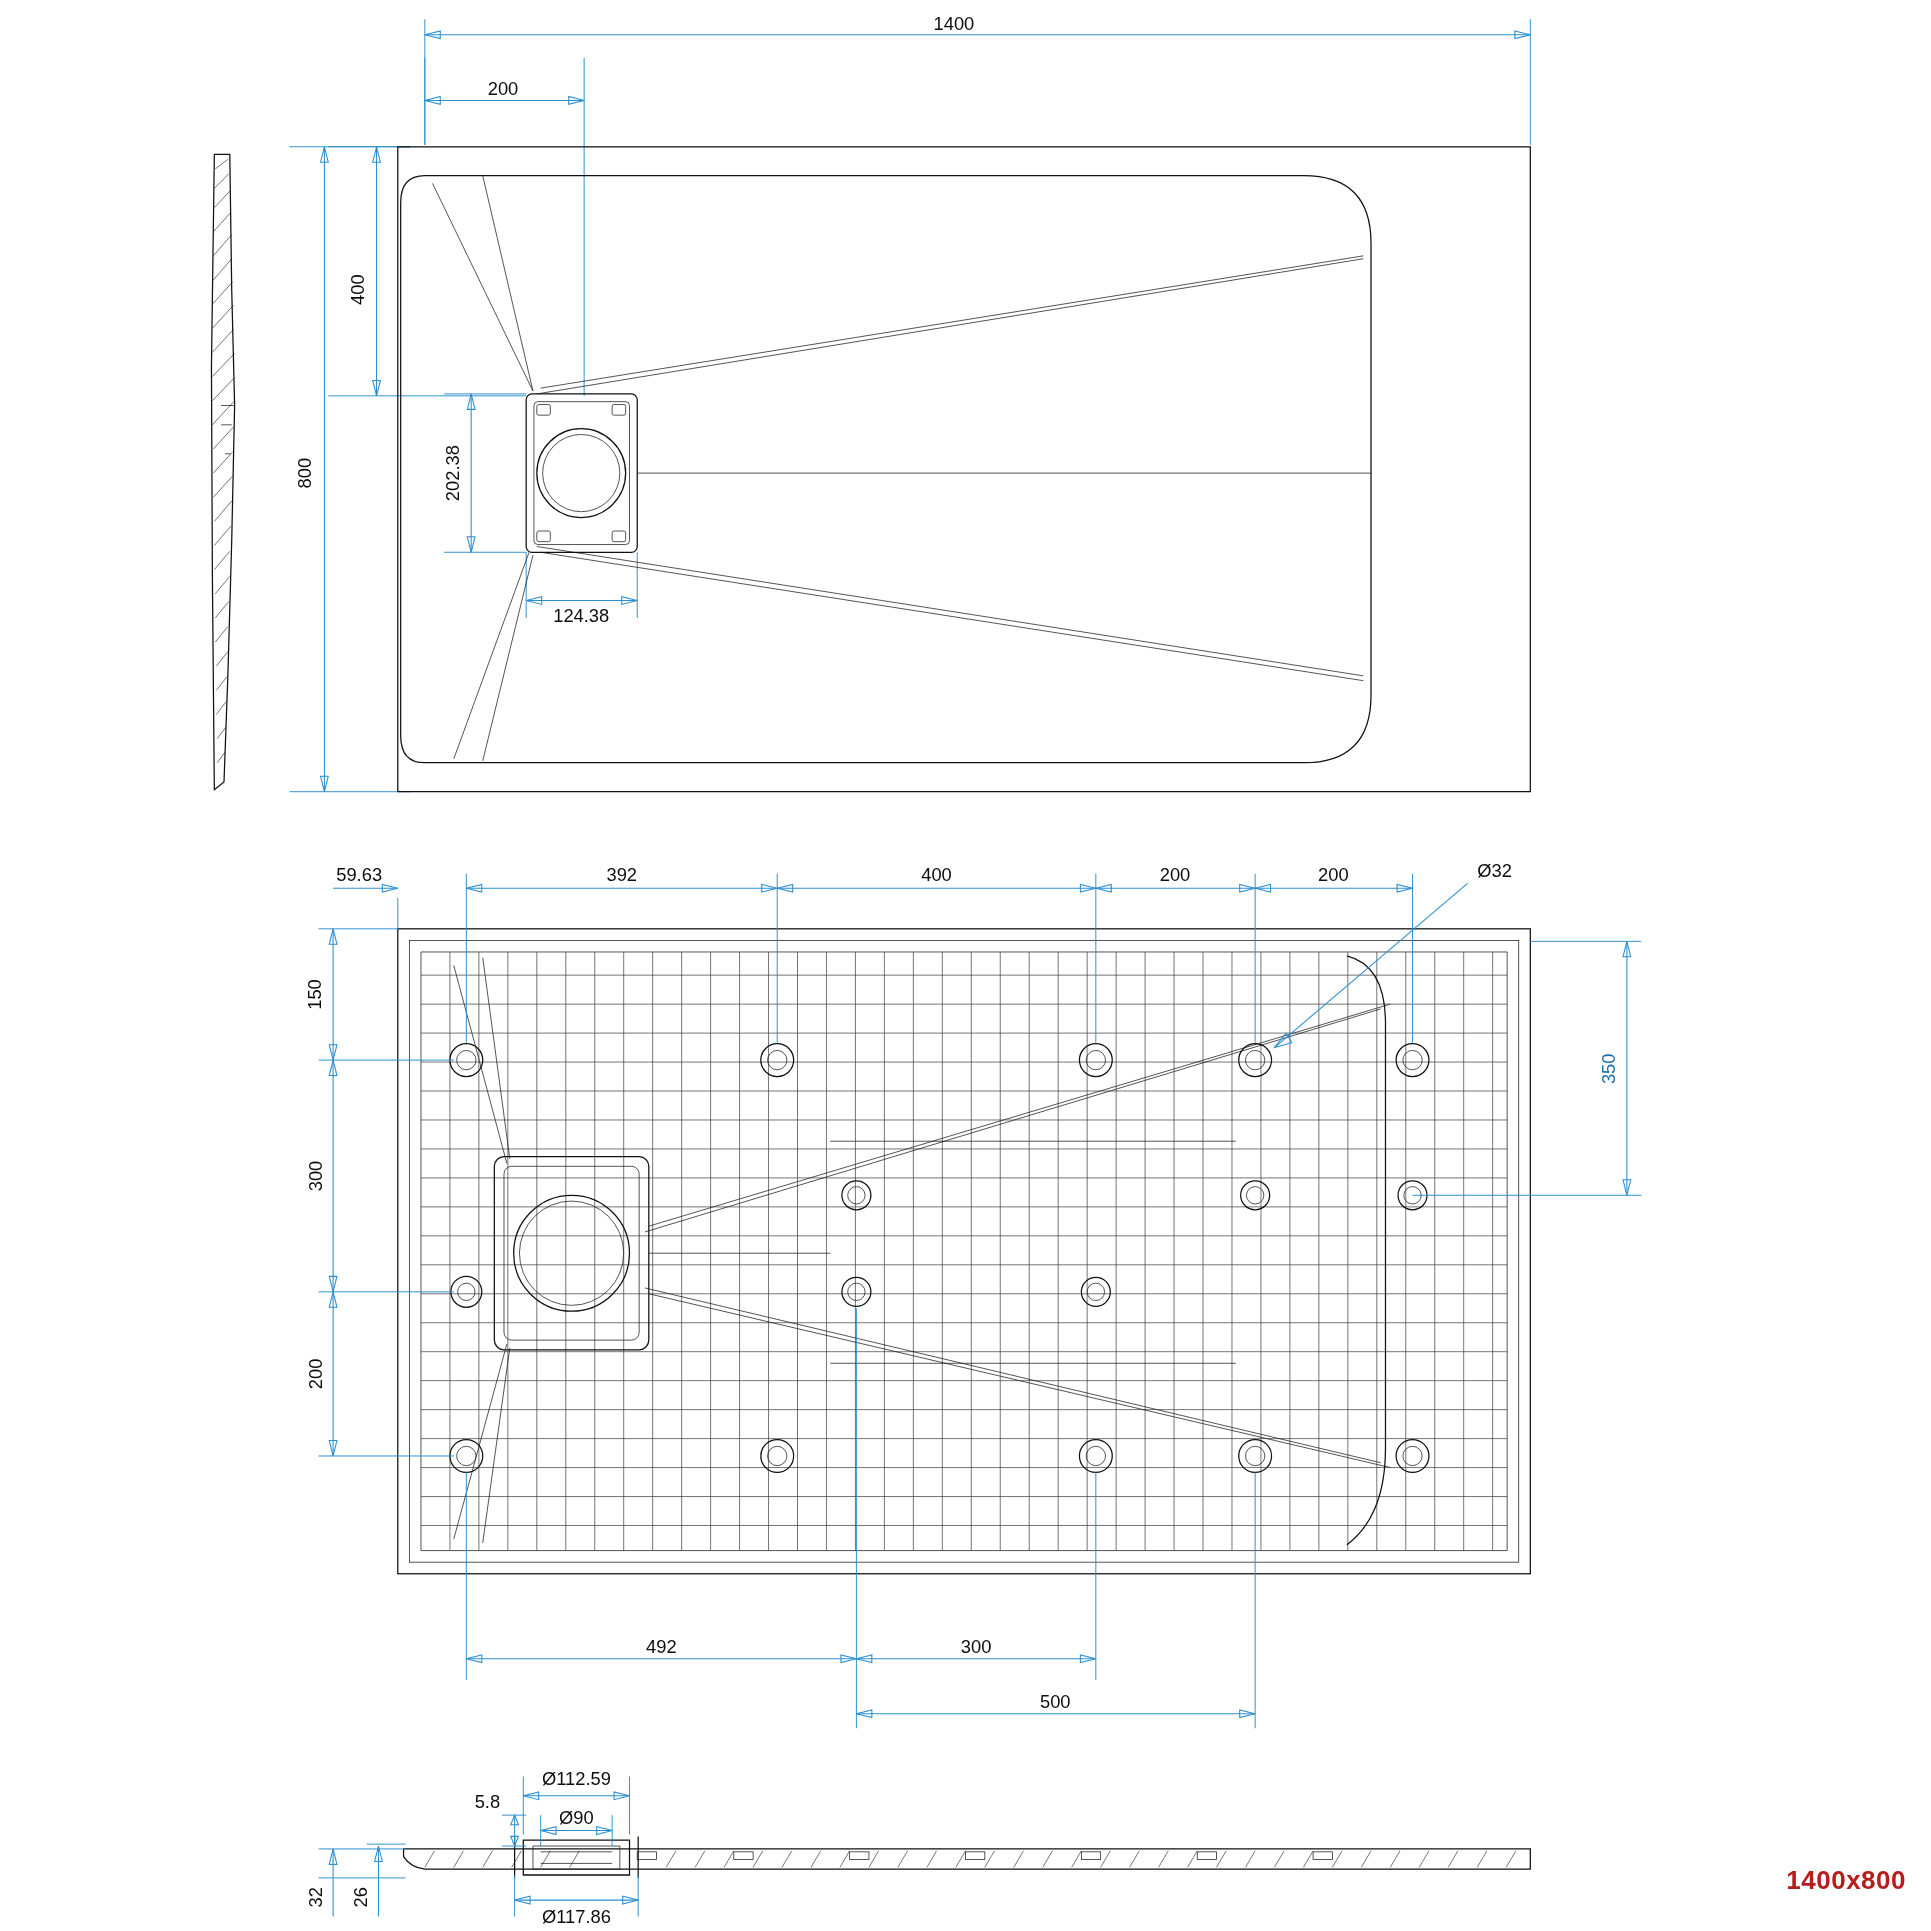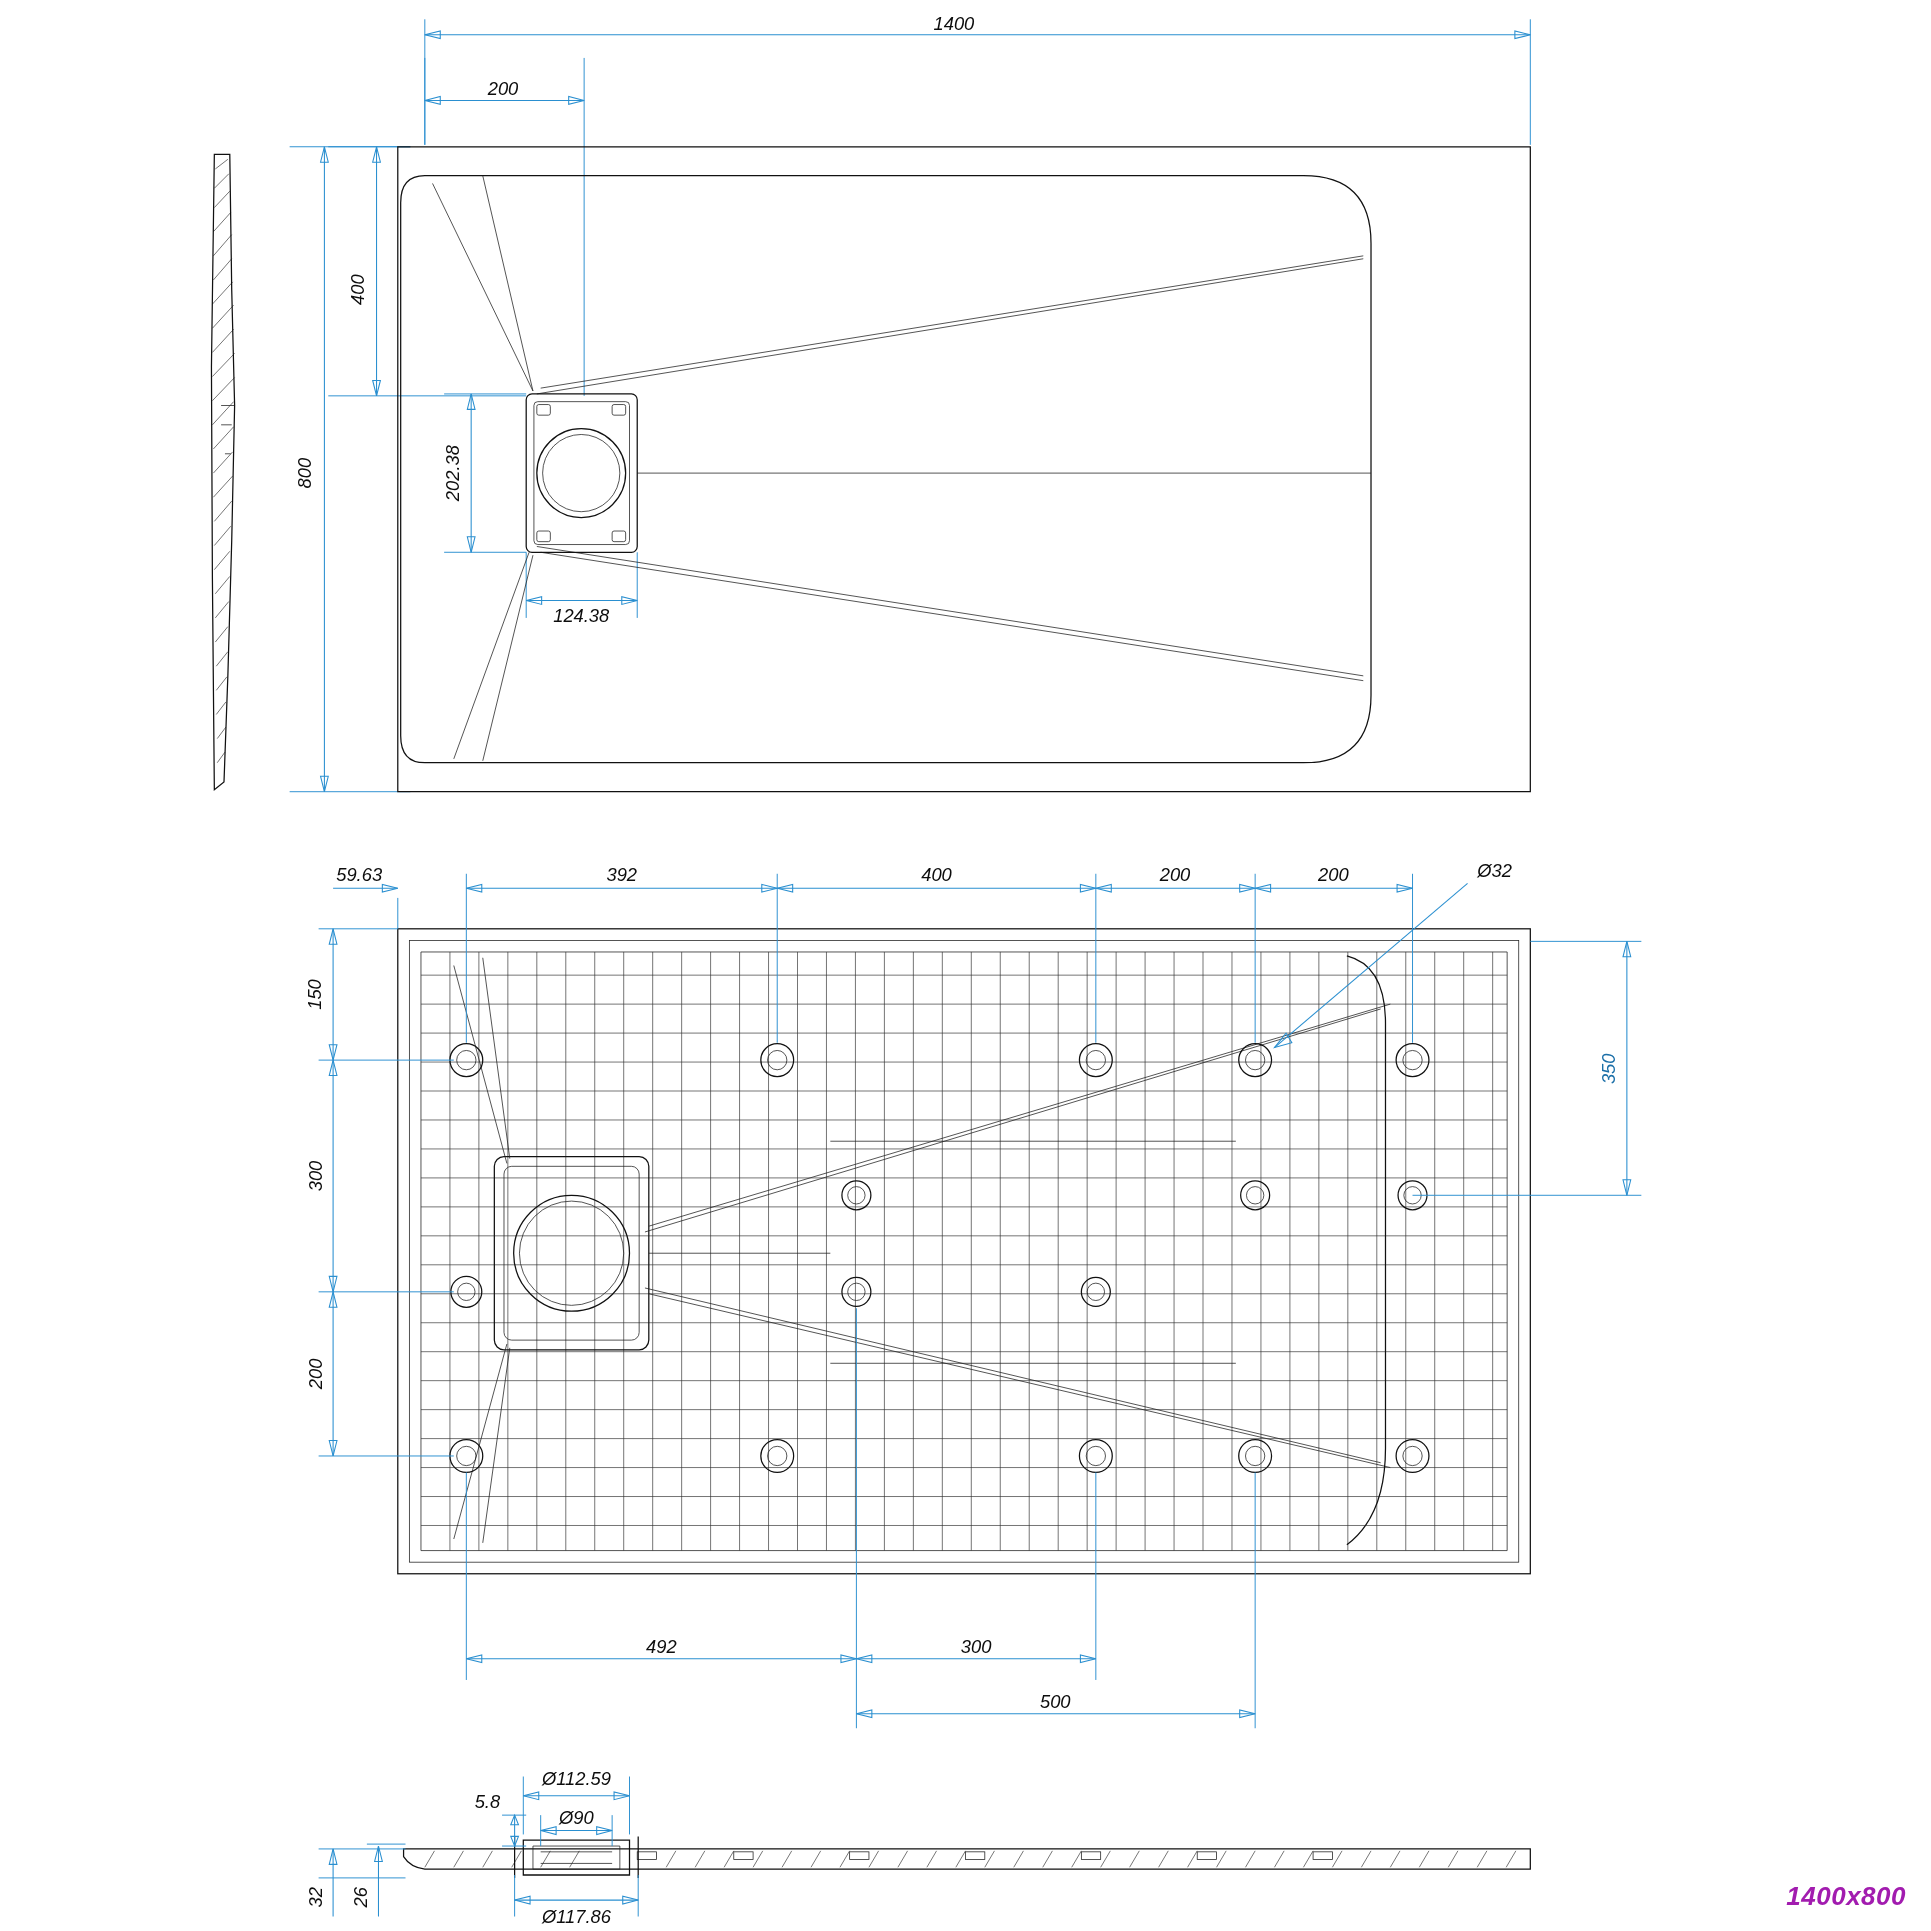--- a/index.html
+++ b/index.html
@@ -12,21 +12,20 @@
     height: 1931px;
     font-family: "Liberation Sans", sans-serif;
     color: #111111;
     overflow: hidden;
   }
   #sheet {
     position: relative;
     width: 1931px;
     height: 1931px;
     background: #ffffff;
-    font-style: italic;
   }
   svg.drawing {
     position: absolute;
     left: 0;
     top: 0;
     width: 1931px;
     height: 1931px;
   }
   .dimtext {
     font-family: "Liberation Sans", sans-serif;
@@ -34,25 +33,25 @@
     fill: #0d0d0d;
   }
   .dimtext-blue {
     font-family: "Liberation Sans", sans-serif;
     font-size: 19px;
     fill: #1b6fa8;
   }
   .title-label {
     position: absolute;
     right: 25px;
-    bottom: 19px;
+    bottom: 35px;
     font-family: "Liberation Sans", sans-serif;
     font-size: 26px;
     font-weight: bold;
-    color: #a21caf;
+    color: #b91c1c;
     letter-spacing: 0.5px;
   }
   .dimline {
     stroke: #2a8fd0;
     stroke-width: 1.1;
     fill: none;
   }
   .extline {
     stroke: #2a8fd0;
     stroke-width: 1;

